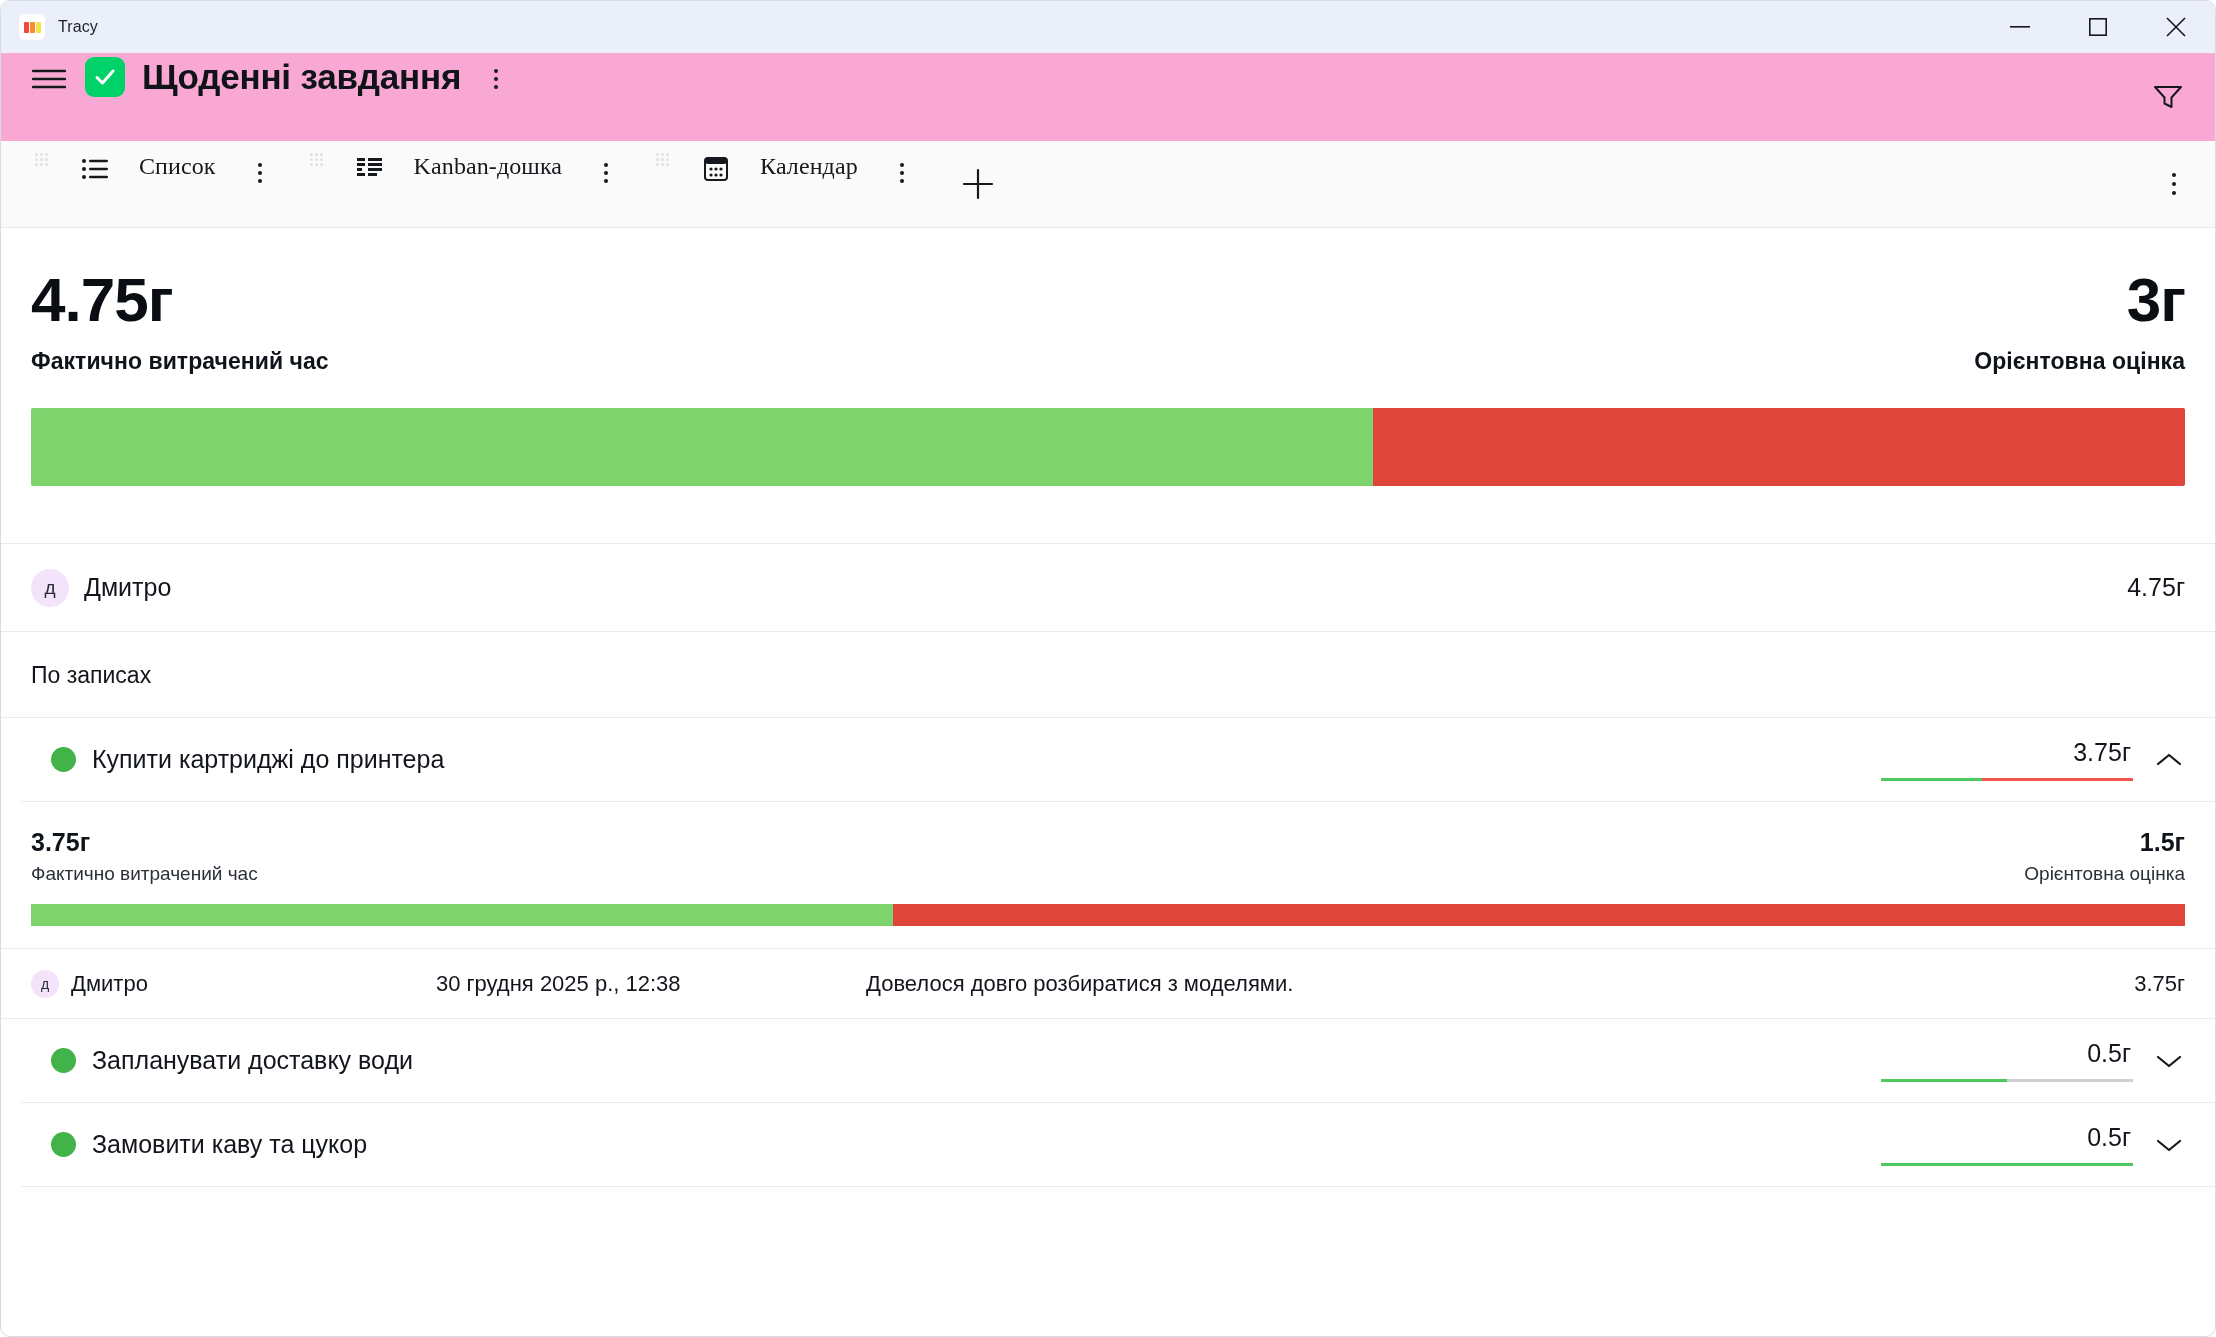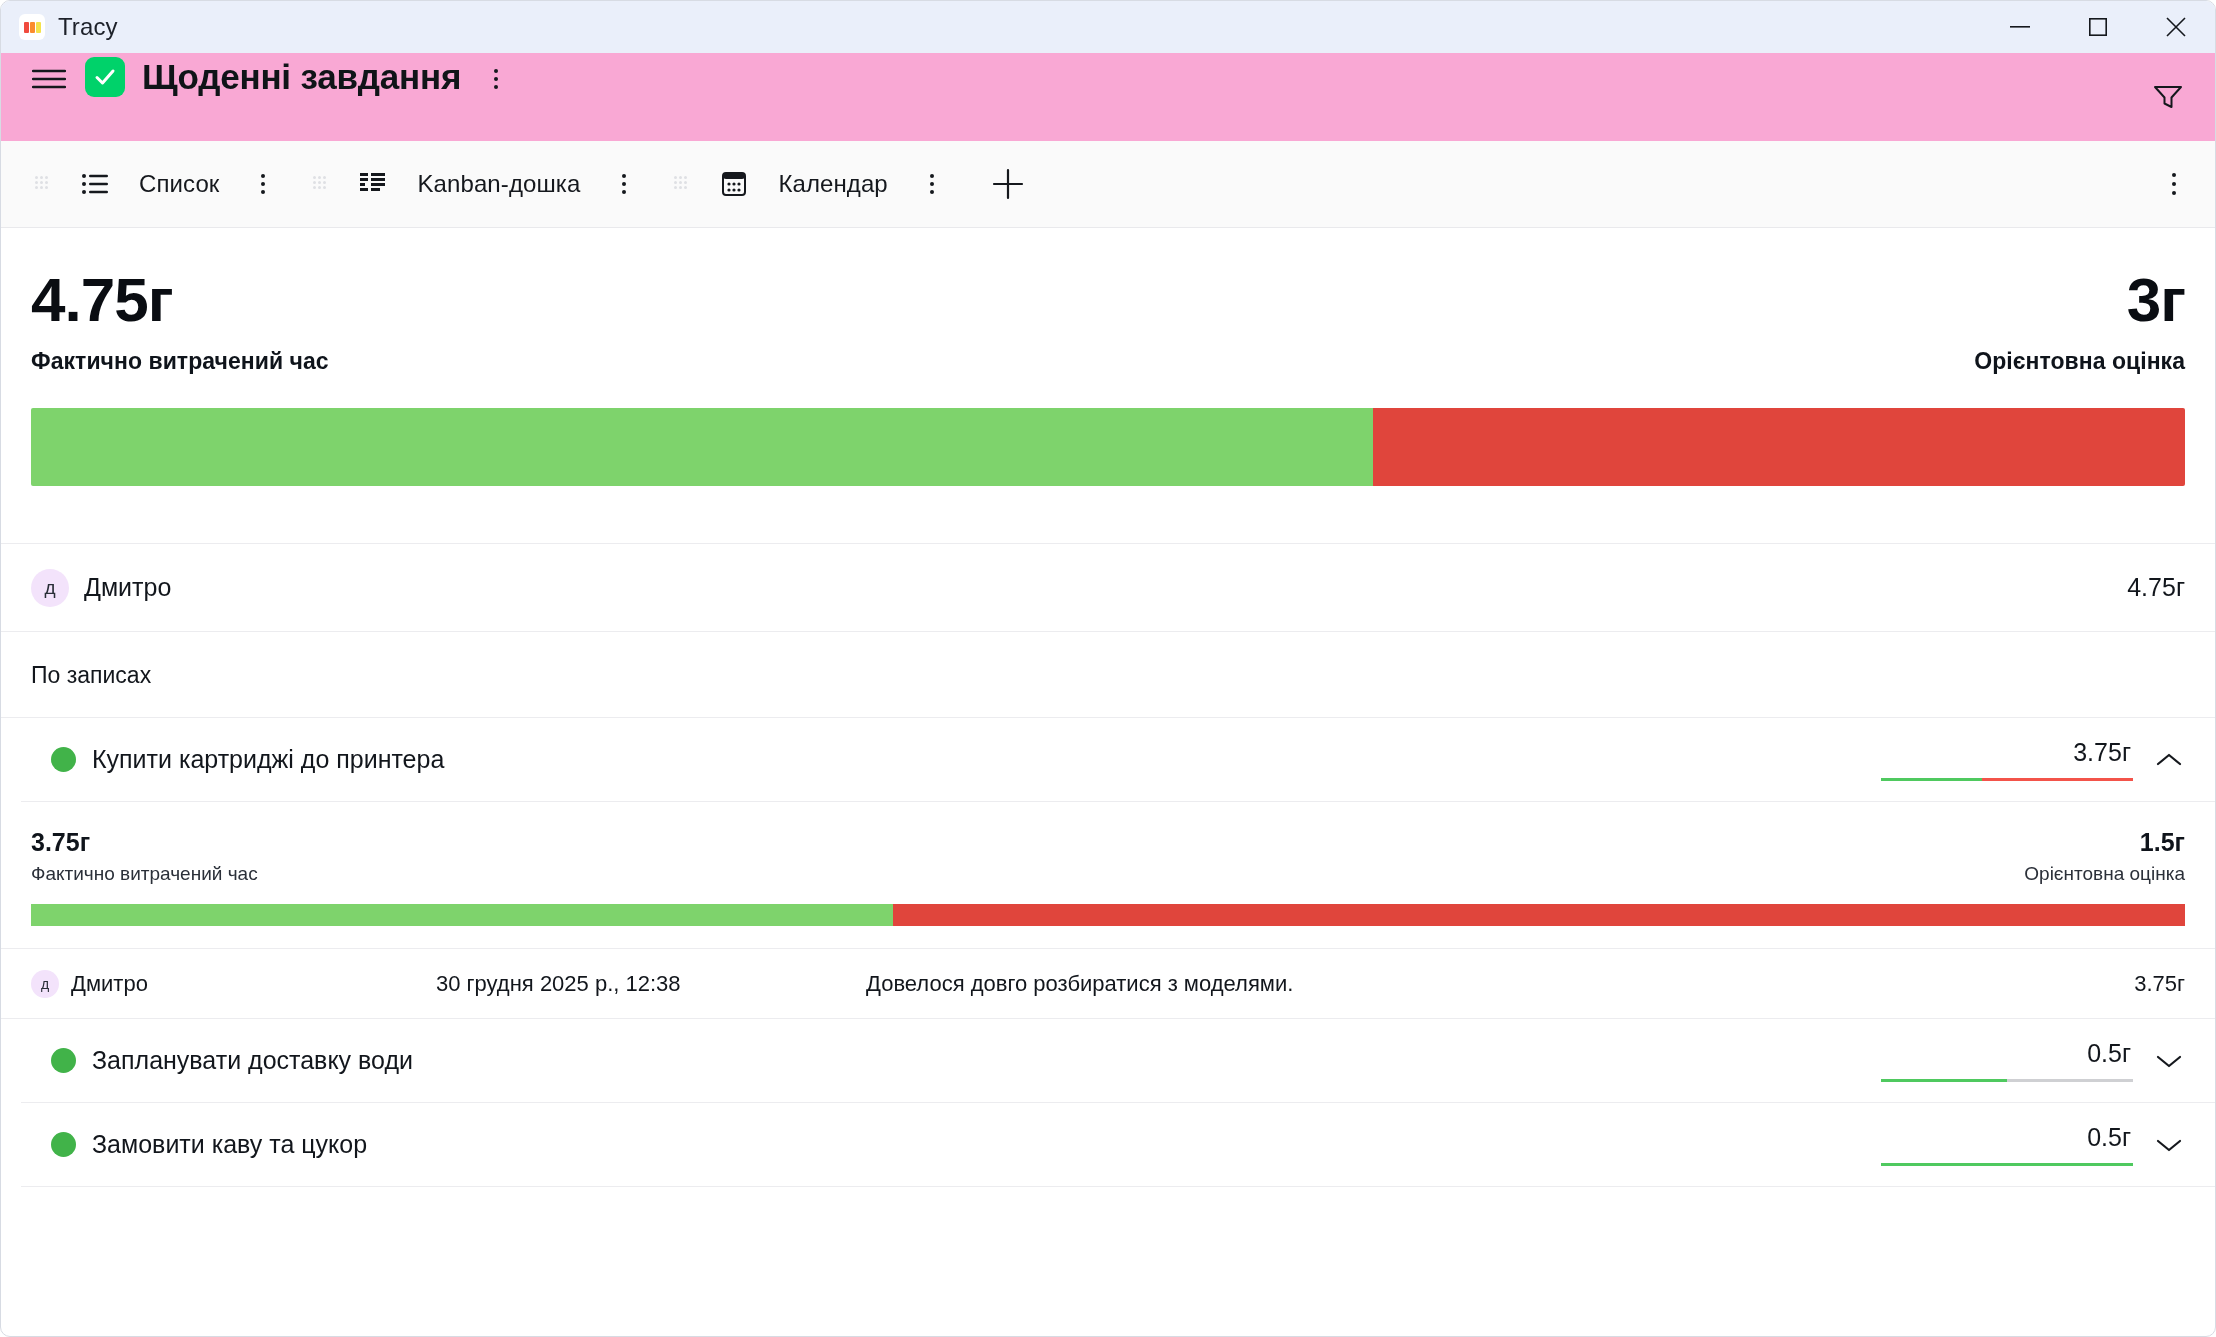--- a/index.html
+++ b/index.html
@@ -32,21 +32,21 @@
     background: #ffffff;
     border-radius: 6px;
     display: flex; align-items: center; justify-content: center;
     margin-right: 13px;
   }
   .app-logo .bars { display: flex; gap: 1px; }
   .app-logo .bars i { display: block; width: 5px; height: 11px; border-radius: 1px; }
   .app-logo .bars i:nth-child(1) { background: #f04b3e; }
   .app-logo .bars i:nth-child(2) { background: #fb8c2e; }
   .app-logo .bars i:nth-child(3) { background: #f4e24b; }
-  .app-title { font-size: 24px; color: #1d2129; letter-spacing: .1px; }
+  .app-title { font-size: 16px; color: #1d2129; letter-spacing: .1px; }
   .win-controls {
     position: absolute; right: 0; top: 0; height: 52px;
     display: flex; align-items: center;
   }
   .win-btn {
     width: 78px; height: 52px;
     display: flex; align-items: center; justify-content: center;
     cursor: default;
   }
   .win-btn svg { display: block; }
@@ -83,24 +83,25 @@
   
   .tabbar {
     height: 87px; flex: 0 0 87px;
     background: #fafafa;
     display: flex; align-items: center;
     padding: 0 22px 0 22px;
     position: relative;
     border-bottom: 1px solid #e9e9ec;
   }
   .tab {
-    display: flex; align-items: center; height: 63px;
+    display: flex; height: 63px;
     padding: 0 14px 0 12px;
     border-radius: 32px; gap: 28px;
     margin-right: 10px;
+    font-family: Liberation Serif, serif;
   }
   .tab.active { background: #ffffff; box-shadow: 0 1px 4px rgba(20,30,60,.13); padding-right: 10px; }
   .grip {
     width: 16px; height: 16px;
     display: grid; grid-template-columns: repeat(3, 3px); grid-template-rows: repeat(3, 3px);
     gap: 2px; opacity: .55;
   }
   .grip i { width: 3px; height: 3px; border-radius: 50%; background: #c9ccd3; display:block; }
   .tab-icon { width: 32px; height: 32px; display:flex; align-items:center; justify-content:center; }
   .tab-label { font-size: 24px; color: #15181d; white-space: nowrap; letter-spacing: .1px; }

